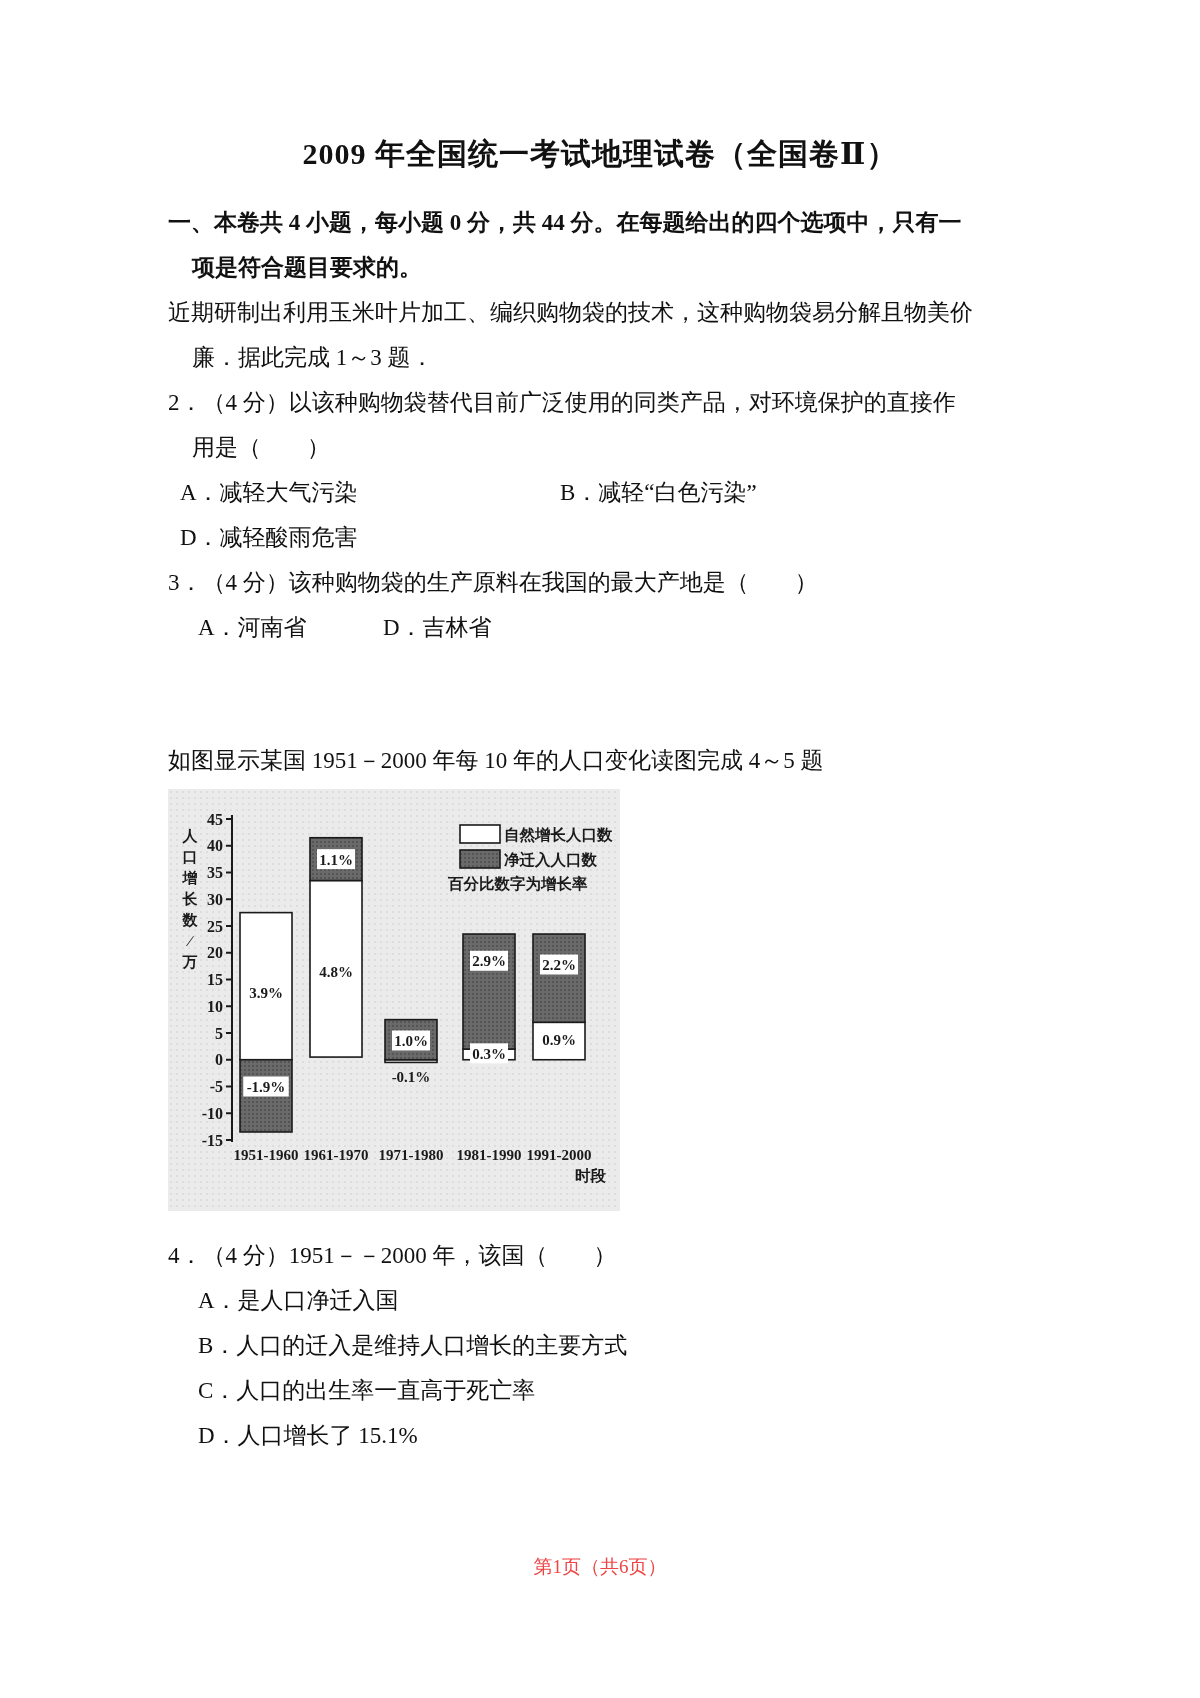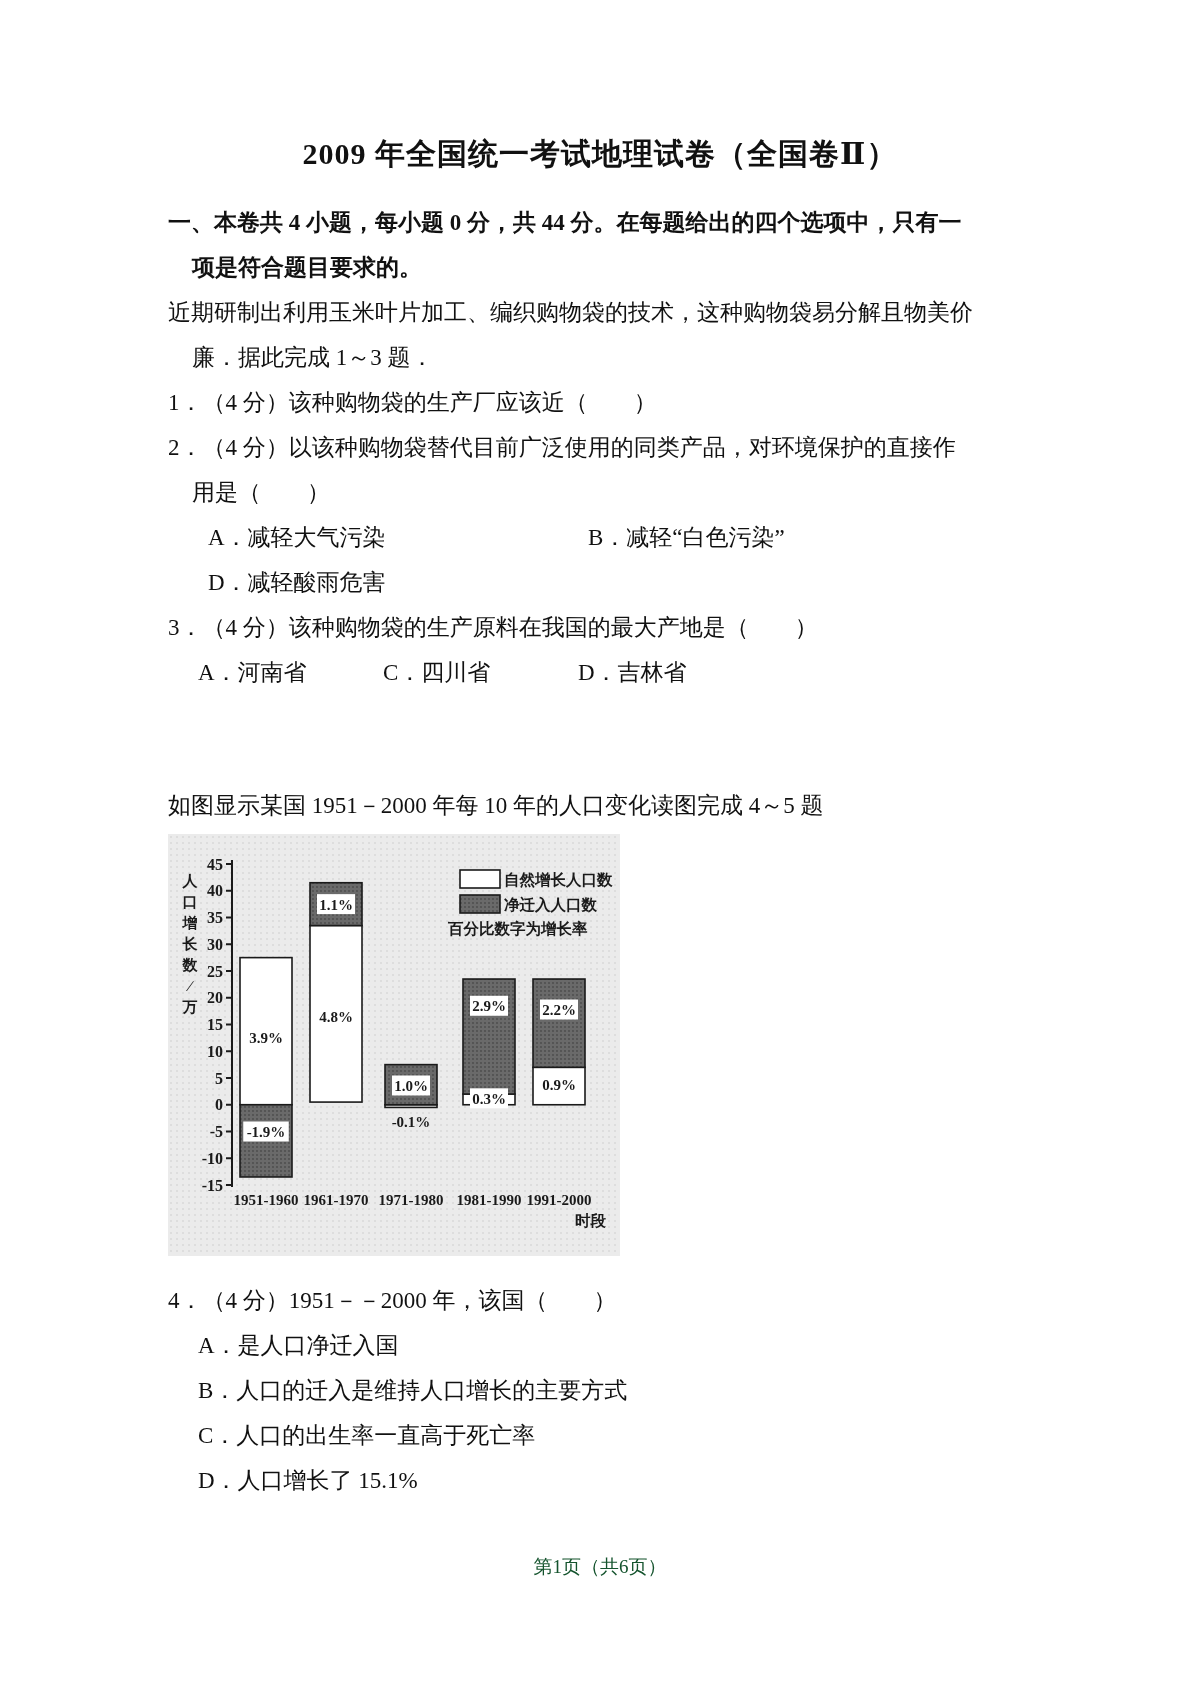--- a/index.html
+++ b/index.html
@@ -25,38 +25,38 @@
   .indent2 { margin-left:24px; }
   .section-heading { margin-top:28px; }
   .opts4 {
     display:grid;
     grid-template-columns:185px 195px 188px auto;
     margin-left:30px;
   }
   .opts2 {
     display:grid;
     grid-template-columns:380px auto;
-    margin-left:40px;
+    margin-left:12px;
   }
   .optcol { margin-left:30px; }
   .chart-intro { margin-top:88px; }
   .chart-wrap {
     margin-top:6px;
     width:452px;
     background-color:#ebebeb;
     background-image:radial-gradient(#dddddd 1px, transparent 1px);
     background-size:6px 6px;
   }
   .q4-block { margin-top:22px; }
   .footer {
     position:absolute;
     bottom:118px; left:0; right:0;
     text-align:center;
     font-size:19px;
-    color:#14532d;
+    color:#ef4444;
   }
 </style>
 </head>
 <body>
 
 <div class="page">
   <div class="content">
 
     <div class="doc-title">2009 年全国统一考试地理试卷（全国卷Ⅱ）</div>
 
@@ -64,40 +64,38 @@
       <div class="line bold">一、本卷共 4 小题，每小题 0 分，共 44 分。在每题给出的四个选项中，只有一</div>
       <div class="line bold indent2">项是符合题目要求的。</div>
     </div>
 
     <div>
       <div class="line">近期研制出利用玉米叶片加工、编织购物袋的技术，这种购物袋易分解且物美价</div>
       <div class="line indent2">廉．据此完成 1～3 题．</div>
     </div>
 
     <div>
-      <div class="line">1．（4 分）该种购物袋的生产厂应该近（　　）</div>
     </div>
 
     <div>
       <div class="line">2．（4 分）以该种购物袋替代目前广泛使用的同类产品，对环境保护的直接作</div>
       <div class="line indent2">用是（　　）</div>
       <div class="opts2">
         <div class="line">A．减轻大气污染</div>
         <div class="line">B．减轻“白色污染”</div>
       </div>
       <div class="opts2">
         <div class="line">D．减轻酸雨危害</div>
       </div>
     </div>
 
     <div>
       <div class="line">3．（4 分）该种购物袋的生产原料在我国的最大产地是（　　）</div>
       <div class="opts4">
         <div class="line">A．河南省</div>
-        <div class="line">C．四川省</div>
         <div class="line">D．吉林省</div>
       </div>
     </div>
 
     <div class="line chart-intro">如图显示某国 1951－2000 年每 10 年的人口变化读图完成 4～5 题</div>
 
     <div class="chart-wrap">
       <svg id="chart-svg" width="452" height="418">
           <defs>
             <pattern id="ht" width="4" height="4" patternUnits="userSpaceOnUse">

